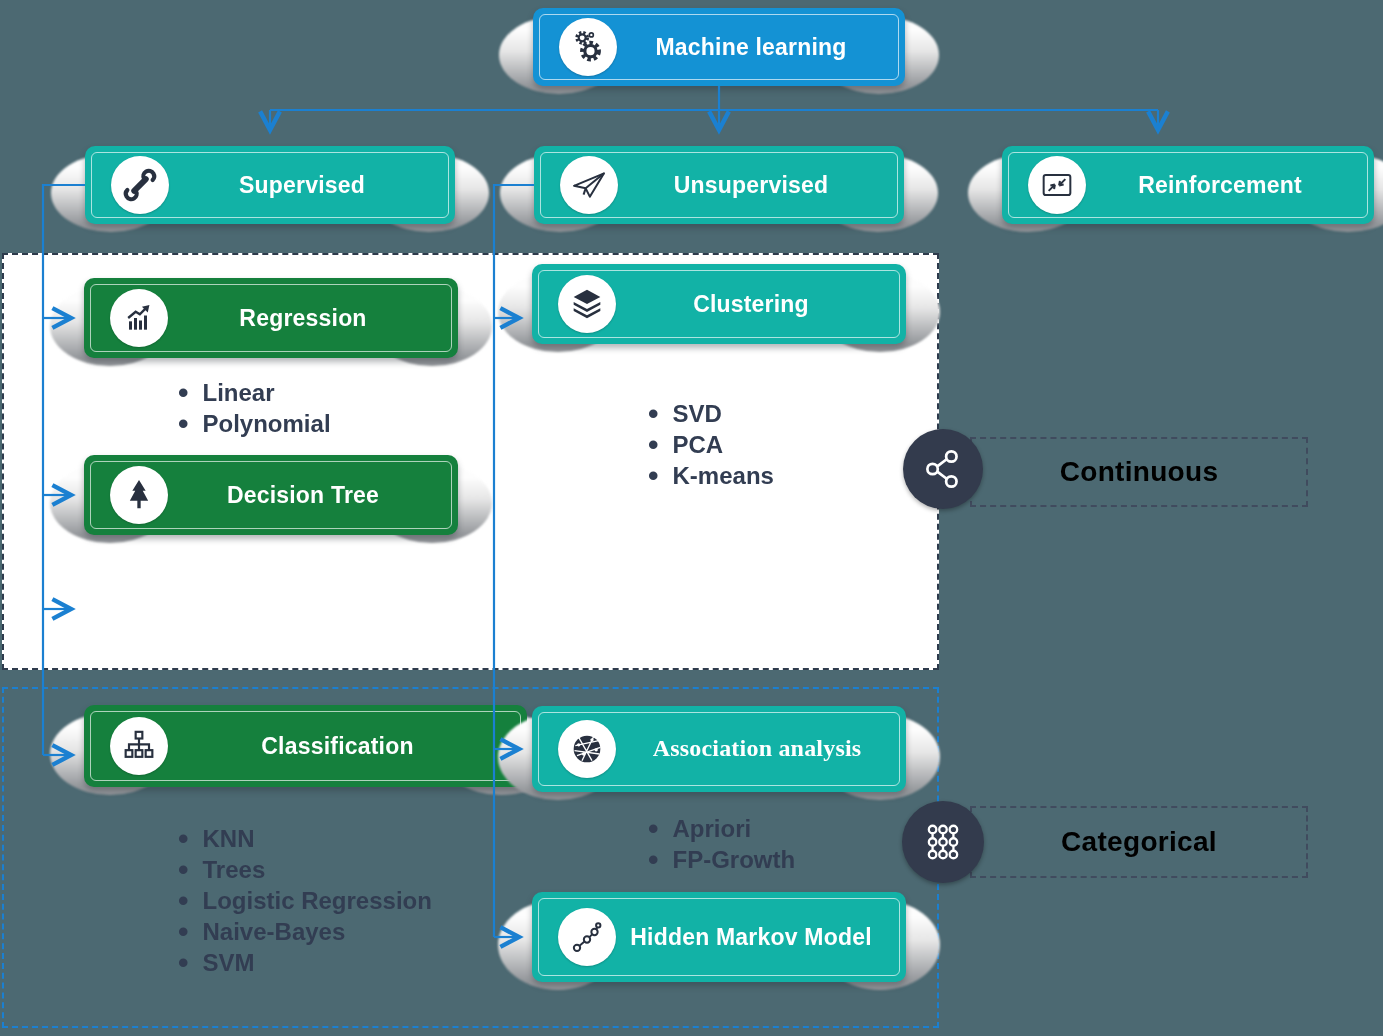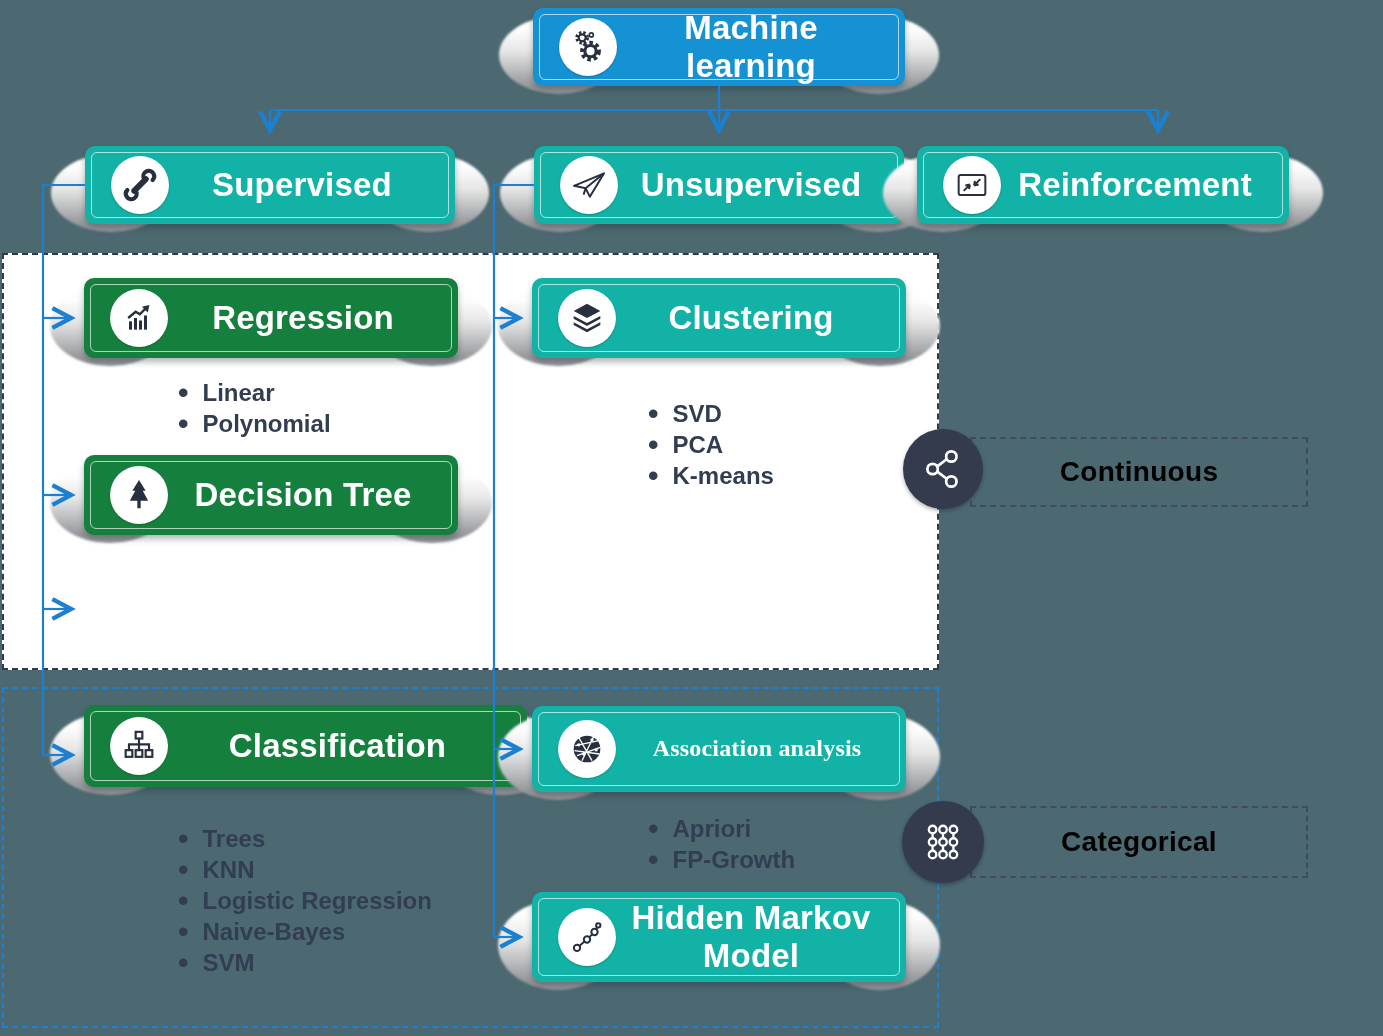--- a/index.html
+++ b/index.html
@@ -20,21 +20,21 @@
   .box{position:relative;z-index:1;height:100%;border-radius:10px;display:flex;align-items:center;
        box-shadow:0 4px 6px rgba(40,45,55,.35);box-sizing:border-box;}
   .box::after{content:"";position:absolute;inset:6px;border:1.5px solid rgba(255,255,255,.65);
        border-radius:6px;pointer-events:none;}
   .box.root-blue{background:#1492d4;}
   .box.teal{background:#12b2a6;}
   .box.slate{background:#15803d;}
   .circle{flex:0 0 58px;width:58px;height:58px;border-radius:50%;background:#fff;margin-left:26px;
        display:flex;align-items:center;justify-content:center;box-shadow:0 1px 2px rgba(0,0,0,.2);}
   .circle svg{width:40px;height:40px;}
-  .label{flex:1;text-align:center;color:#fff;font-weight:700;font-size:33px;line-height:1.15;
+  .label{flex:1;text-align:center;color:#fff;font-weight:700;font-size:23px;line-height:1.15;
        padding:0 26px 0 6px;letter-spacing:.2px;}
   .label.sm{font-size:24px;padding-right:14px;}
   
   .bullets{position:absolute;z-index:3;margin:0;padding:0;list-style:none;}
   .bullets li{display:flex;align-items:center;height:31px;color:#323d52;font-weight:700;font-size:24px;}
   .bullets li::before{content:"•";font-size:30px;margin-right:14px;line-height:1;}
   
   .badge-rect{position:absolute;z-index:3;box-sizing:border-box;border:2px dashed #404b5e;
        display:flex;align-items:center;justify-content:center;color:#000000;font-weight:800;
        font-size:28px;letter-spacing:.3px;}
@@ -114,21 +114,21 @@
         <svg viewBox="0 0 48 48" fill="none" stroke="#28303f" stroke-width="2.4" stroke-linejoin="round">
           <path d="M6 25 L42 10 L25 38 L20 28 Z"></path>
           <path d="M42 10 L20 28"></path>
           <path d="M20 28 L17.5 35.5"></path>
         </svg>
       </div>
       <div class="label">Unsupervised</div>
     </div>
   </div>
 
-  <div class="node" style="left:917px;top:146px;width:372px;height:78px;">
+  <div class="node" style="left:1002px;top:146px;width:372px;height:78px;">
     <div class="ear left"></div>
     <div class="ear right"></div>
     <div class="box teal">
       <div class="circle">
         <svg viewBox="0 0 48 48" fill="none" stroke="#28303f" stroke-width="2.4">
           <rect x="8" y="12" width="32" height="24" rx="2.5"></rect>
           <path d="M34 17 L26.5 24.5 M26.5 24.5 l5.5 -1 M26.5 24.5 l1 -5.5"></path>
           <path d="M14 31 L21.5 23.5 M21.5 23.5 l-5.5 1 M21.5 23.5 l-1 5.5"></path>
         </svg>
       </div>
@@ -191,37 +191,37 @@
           <rect x="20" y="29" width="8" height="8"></rect>
           <rect x="32" y="29" width="8" height="8"></rect>
         </svg>
       </div>
       <div class="label">Classification</div>
     </div>
   </div>
 
   <ul class="bullets" style="left:178px;top:823px;">
     <li>
+        <span>KNN</span>
+      </li>
+    <li>
         <span>Trees</span>
       </li>
     <li>
-        <span>KNN</span>
-      </li>
-    <li>
         <span>Logistic Regression</span>
       </li>
     <li>
         <span>Naive-Bayes</span>
       </li>
     <li>
         <span>SVM</span>
       </li>
   </ul>
 
-  <div class="node" style="left:532px;top:278px;width:374px;height:80px;">
+  <div class="node" style="left:532px;top:264px;width:374px;height:80px;">
     <div class="ear left"></div>
     <div class="ear right"></div>
     <div class="box teal">
       <div class="circle">
         <svg viewBox="0 0 48 48" fill="#28303f">
           <path d="M24 7 L40 15.5 L24 24 L8 15.5 Z"></path>
           <path d="M8 21.5 L24 30 L40 21.5 L40 25 L24 33.5 L8 25 Z"></path>
           <path d="M8 29 L24 37.5 L40 29 L40 32.5 L24 41 L8 32.5 Z"></path>
         </svg>
       </div>

